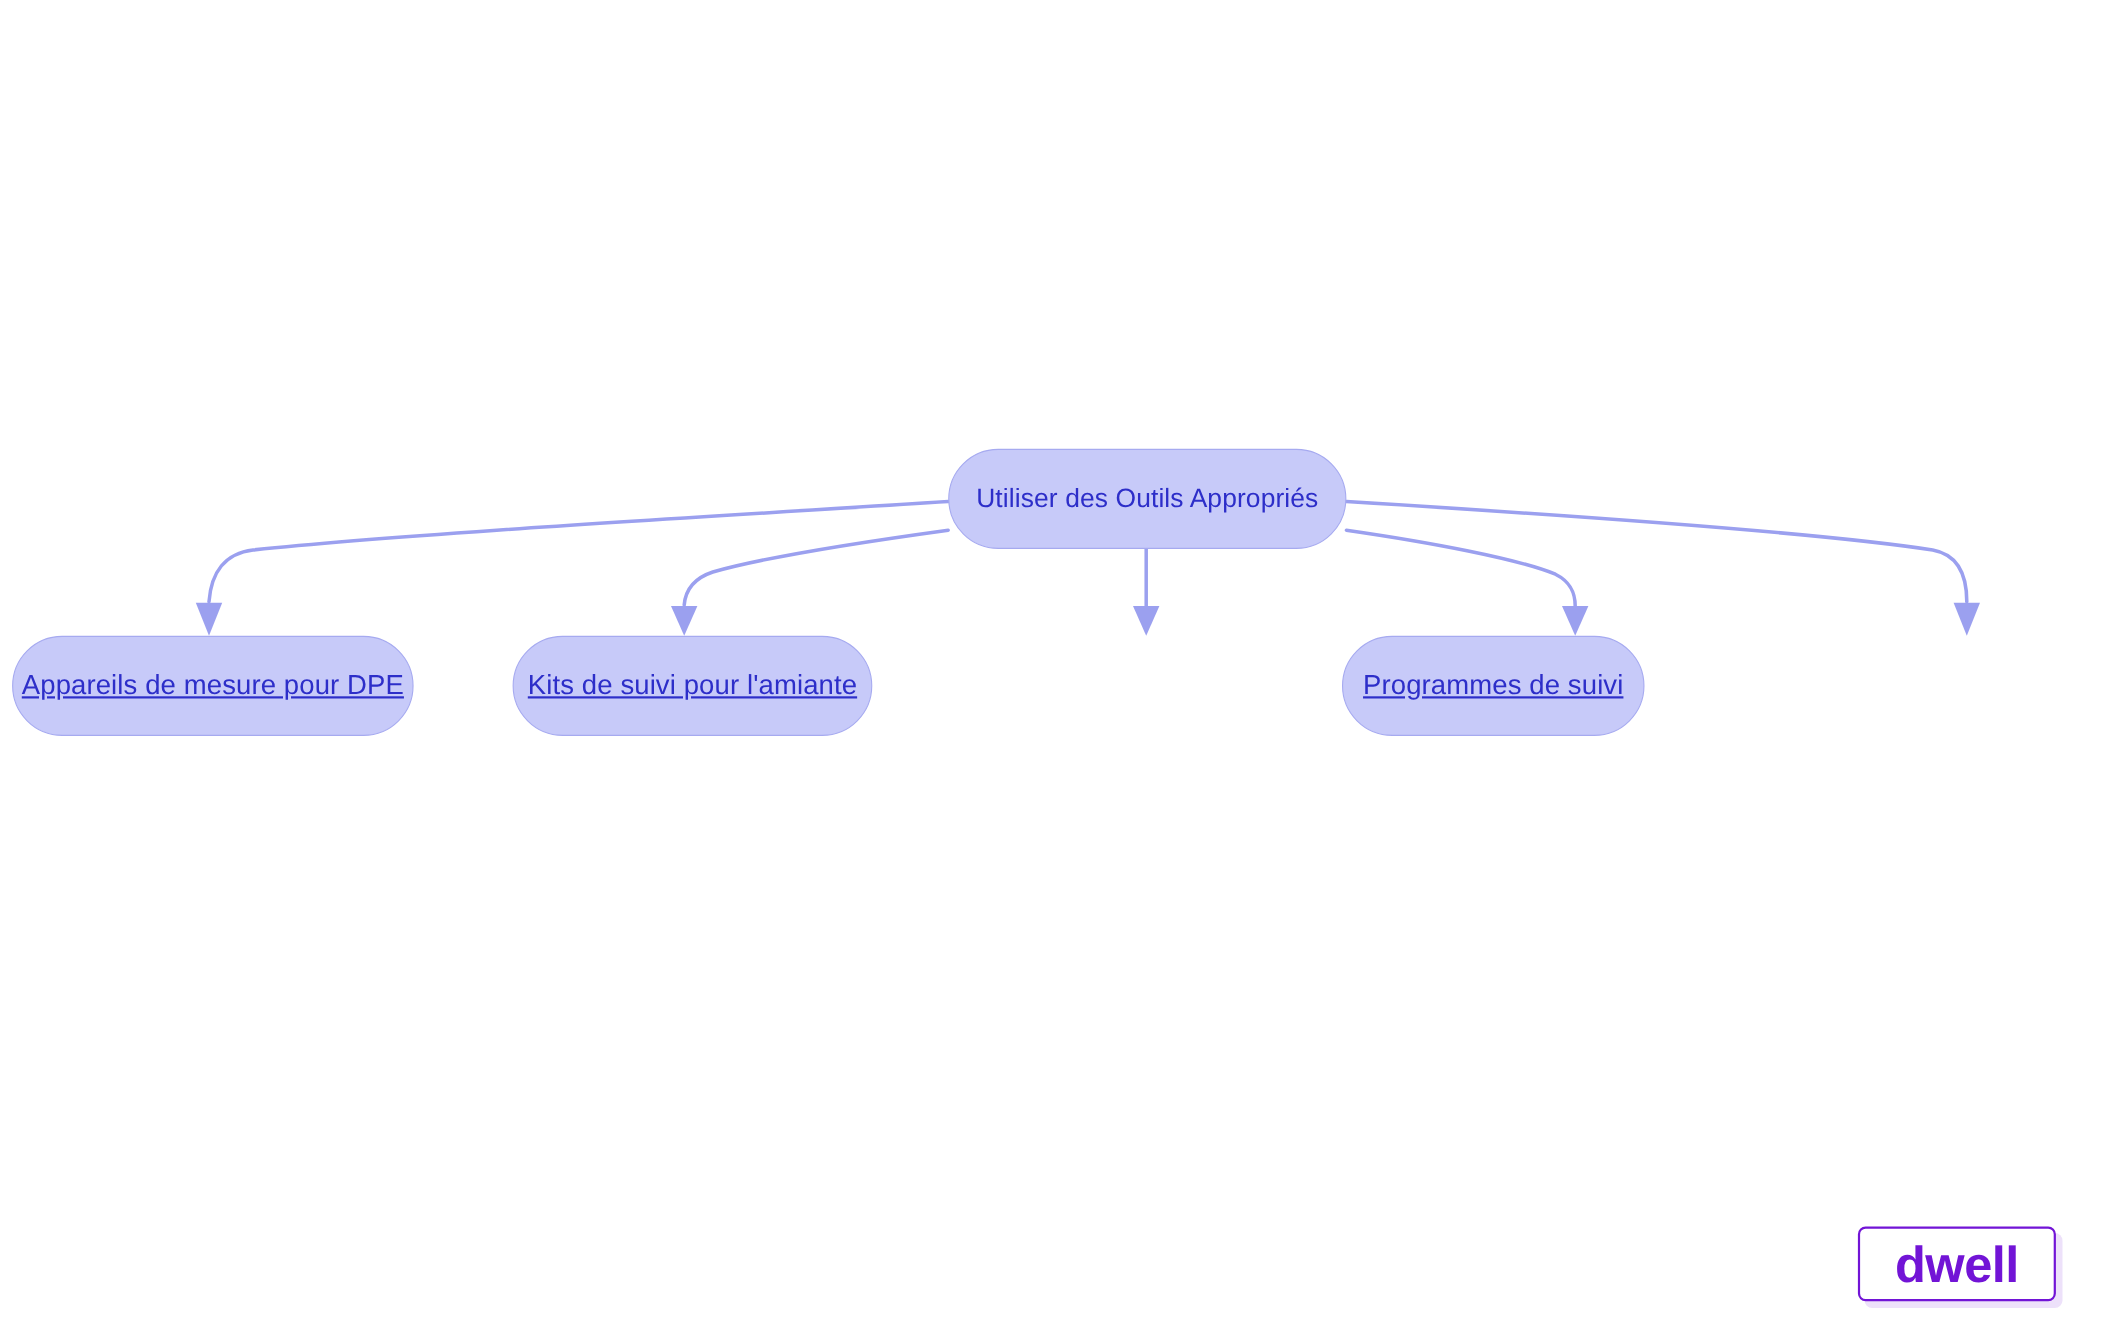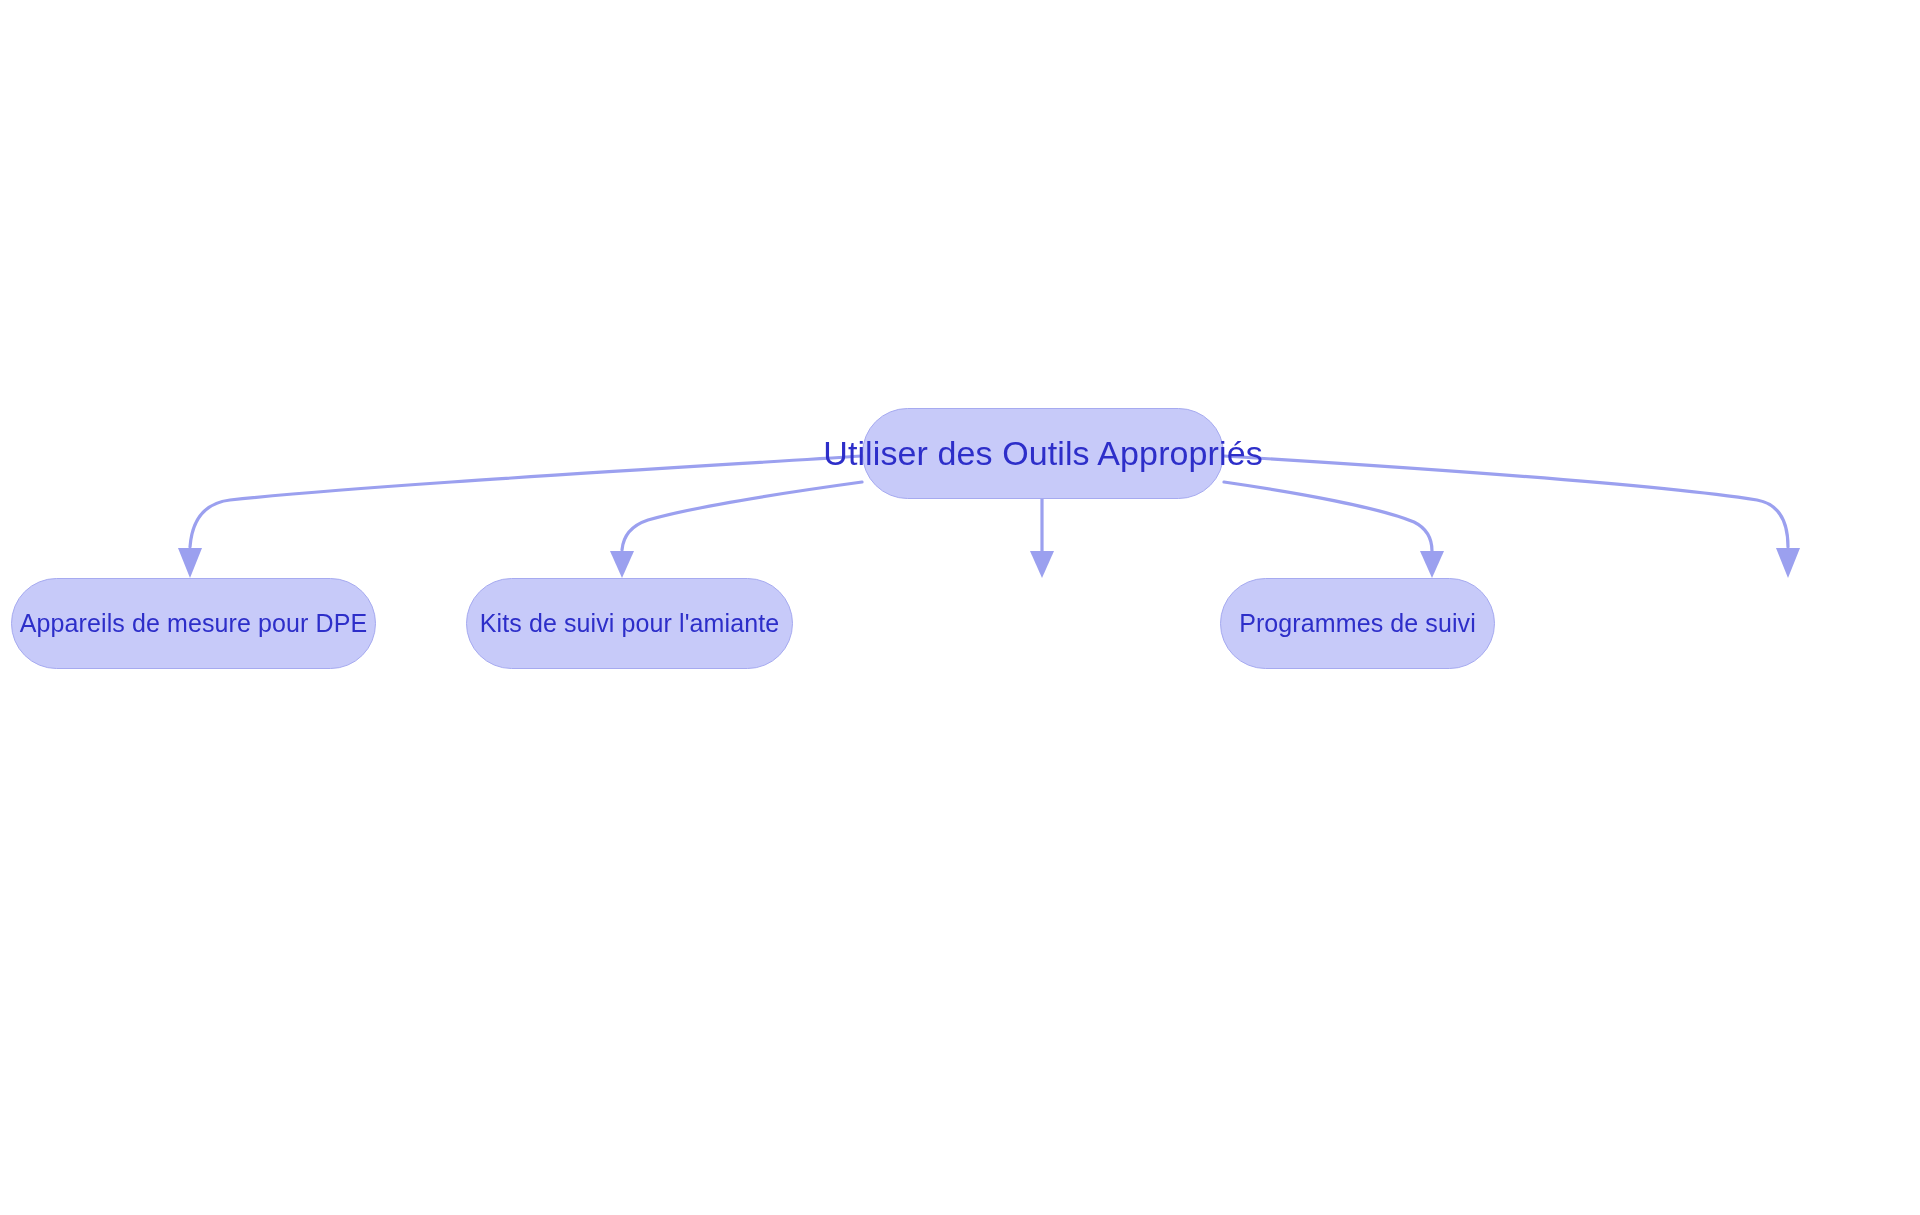--- a/index.html
+++ b/index.html
@@ -50,27 +50,28 @@
   .node-label {
     white-space: nowrap;
     line-height: 1.15;
   }
 
   #node-root {
     left: 862px;
     top: 408px;
     width: 362px;
     height: 91px;
-    font-size: 34px;
+    font-size: 24px;
   }
 
   .node-child {
     top: 578px;
     height: 91px;
     font-size: 25px;
+    text-decoration: underline;
   }
 
   #node-child-0 { left: 11px;   width: 365px; }
   #node-child-1 { left: 466px;  width: 327px; }
   #node-child-2 { left: 880px;  width: 322px; }
   #node-child-3 { left: 1220px; width: 275px; }
   #node-child-4 { left: 1640px; width: 270px; }
 
   
   #dwell-badge {
@@ -130,14 +131,17 @@
   <div class="node node-child" id="node-child-1">
     <span class="node-label">Kits de suivi pour l'amiante</span>
   </div>
 
 
   <div class="node node-child" id="node-child-3">
     <span class="node-label">Programmes de suivi</span>
   </div>
 
 
+  <div id="dwell-badge">
+    <span id="dwell-badge-text">dwell</span>
+  </div>
 
 </div>
 
 </body></html>

